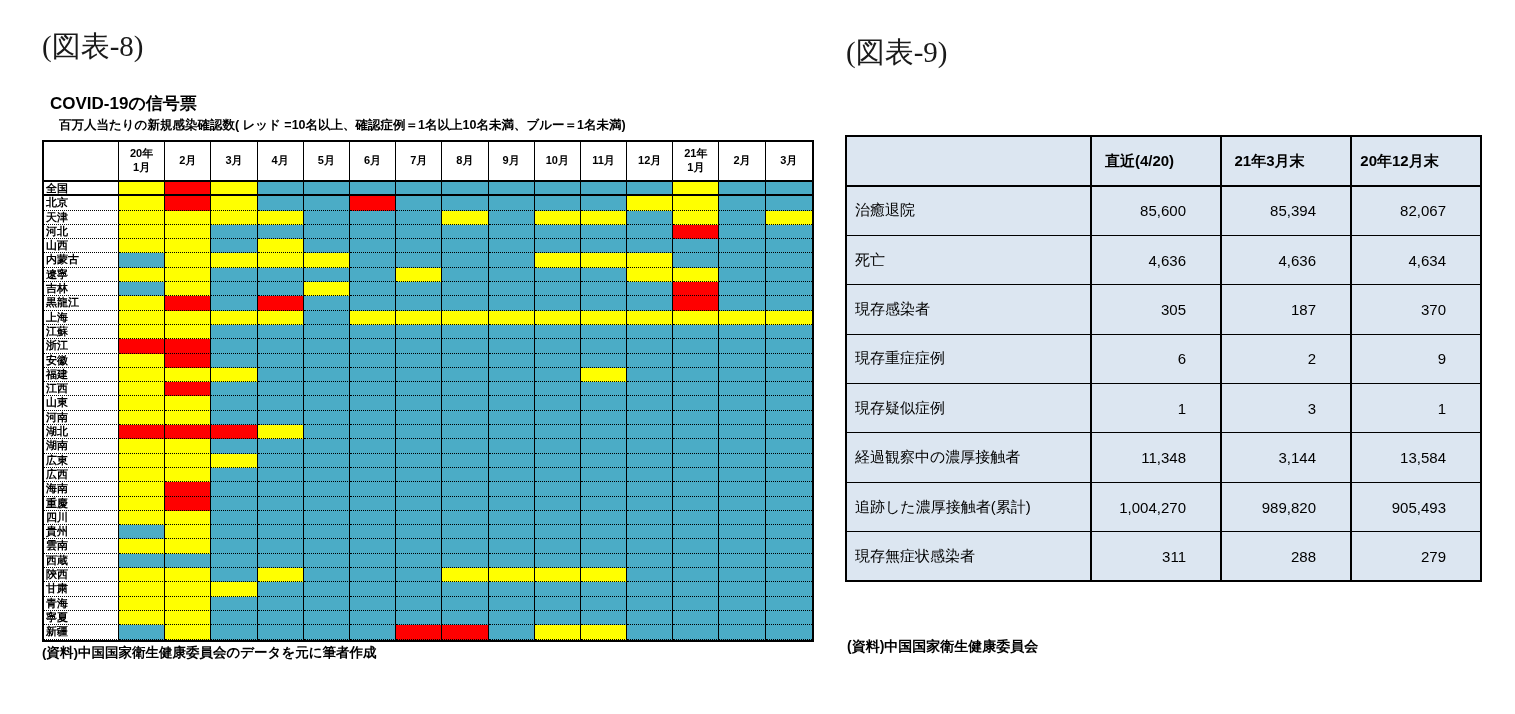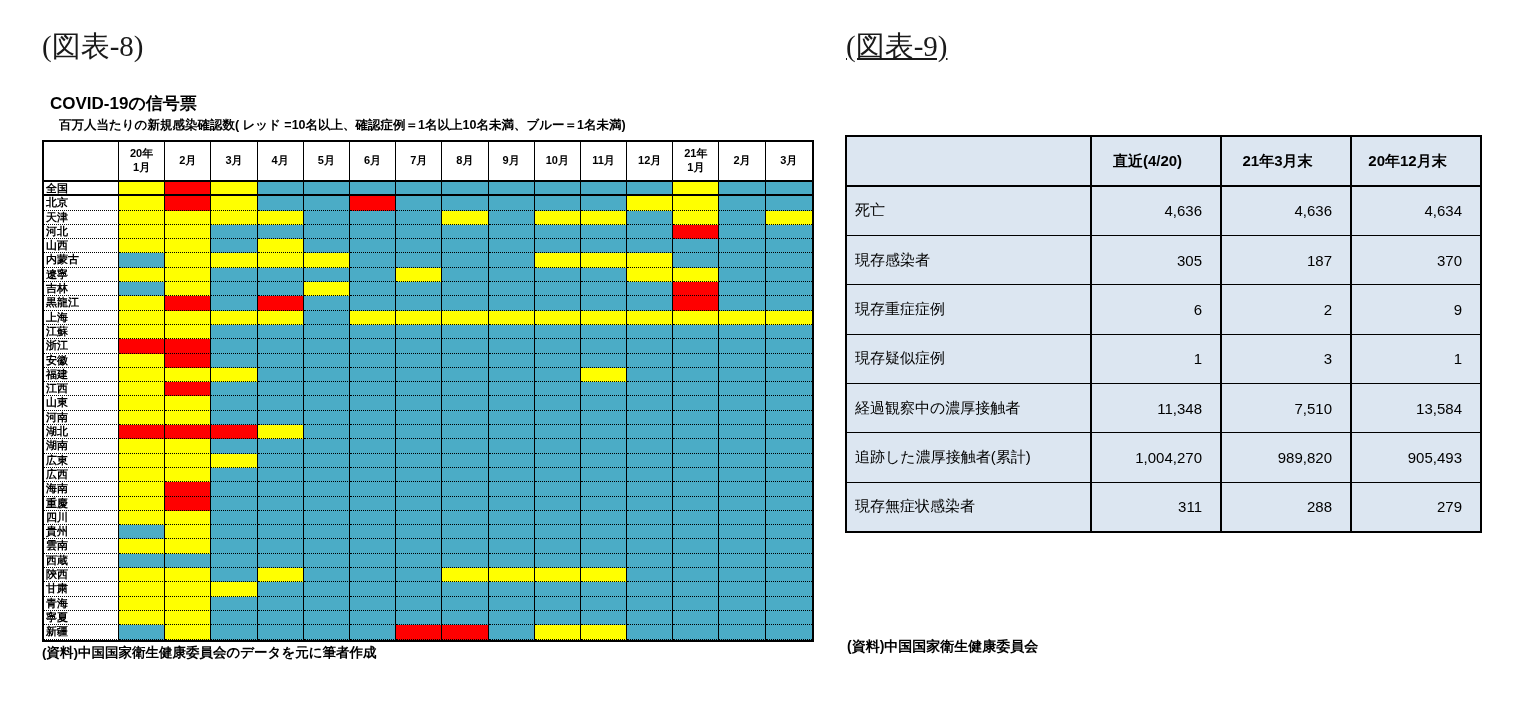--- a/index.html
+++ b/index.html
@@ -25,21 +25,21 @@
   #f8-src{position:absolute;left:42px;top:644px;font-size:13.5px;font-weight:bold;}
   
   #f9-title{position:absolute;left:847px;top:101px;font-size:15px;font-weight:bold;}
   #t9{position:absolute;left:845px;top:135px;border-collapse:collapse;table-layout:fixed;
       background:#DCE6F1;border:2px solid #000;}
   #t9 th,#t9 td{box-sizing:border-box;border-top:1px solid #000;border-bottom:1px solid #000;
       border-left:2px solid #000;border-right:2px solid #000;overflow:hidden;}
   #t9 th{height:50px;font-size:15px;font-weight:bold;text-align:center;border-bottom-width:2px;}
   #t9 td{height:49.4px;font-size:15px;}
   .t9-lbl{width:245px;text-align:left;padding-left:8px;}
-  .t9-val{width:130px;text-align:right;padding-right:18px;font-size:16px;}
+  .t9-val{width:130px;text-align:right;padding-right:34px;font-size:16px;}
   #f9-src{position:absolute;left:847px;top:638px;font-size:14px;font-weight:bold;}
 </style>
 </head>
 <body>
 
 <div id="page">
 
   <div class="figlabel" style="left:42px;top:27px;">(図表-8)</div>
 
   <div id="f8-title">COVID-19の信号票</div>
@@ -573,34 +573,40 @@
       <div class="hm-c" style="background: rgb(255, 255, 0);"></div>
       <div class="hm-c" style="background: rgb(255, 255, 0);"></div>
       <div class="hm-c" style="background: rgb(75, 172, 198);"></div>
       <div class="hm-c" style="background: rgb(75, 172, 198);"></div>
       <div class="hm-c" style="background: rgb(75, 172, 198);"></div>
       <div class="hm-c" style="background: rgb(75, 172, 198);"></div>
     </div>
 
   <div id="f8-src">(資料)中国国家衛生健康委員会のデータを元に筆者作成</div>
 
-  <div class="figlabel" style="left:846px;top:27px;text-decoration:underline;">(図表-9)</div>
+  <div class="figlabel" style="left:846px;top:33px;">(図表-9)</div>
 
 
   <table id="t9">
     <thead>
         <tr class="">
           <th class="t9-lbl"></th>
           <th class="t9-val">直近(4/20)</th>
           <th class="t9-val">21年3月末</th>
           <th class="t9-val">20年12月末</th>
         </tr>
       </thead>
     <tbody>
         <tr class="">
+          <td class="t9-lbl">治癒退院</td>
+          <td class="t9-val">85,600</td>
+          <td class="t9-val">85,394</td>
+          <td class="t9-val">82,067</td>
+        </tr>
+        <tr class="">
           <td class="t9-lbl">死亡</td>
           <td class="t9-val">4,636</td>
           <td class="t9-val">4,636</td>
           <td class="t9-val">4,634</td>
         </tr>
         <tr class="">
           <td class="t9-lbl">現存感染者</td>
           <td class="t9-val">305</td>
           <td class="t9-val">187</td>
           <td class="t9-val">370</td>
@@ -613,21 +619,21 @@
         </tr>
         <tr class="">
           <td class="t9-lbl">現存疑似症例</td>
           <td class="t9-val">1</td>
           <td class="t9-val">3</td>
           <td class="t9-val">1</td>
         </tr>
         <tr class="">
           <td class="t9-lbl">経過観察中の濃厚接触者</td>
           <td class="t9-val">11,348</td>
-          <td class="t9-val">7,510</td>
+          <td class="t9-val">3,144</td>
           <td class="t9-val">13,584</td>
         </tr>
         <tr class="">
           <td class="t9-lbl">追跡した濃厚接触者(累計)</td>
           <td class="t9-val">1,004,270</td>
           <td class="t9-val">989,820</td>
           <td class="t9-val">905,493</td>
         </tr>
         <tr class="">
           <td class="t9-lbl">現存無症状感染者</td>

